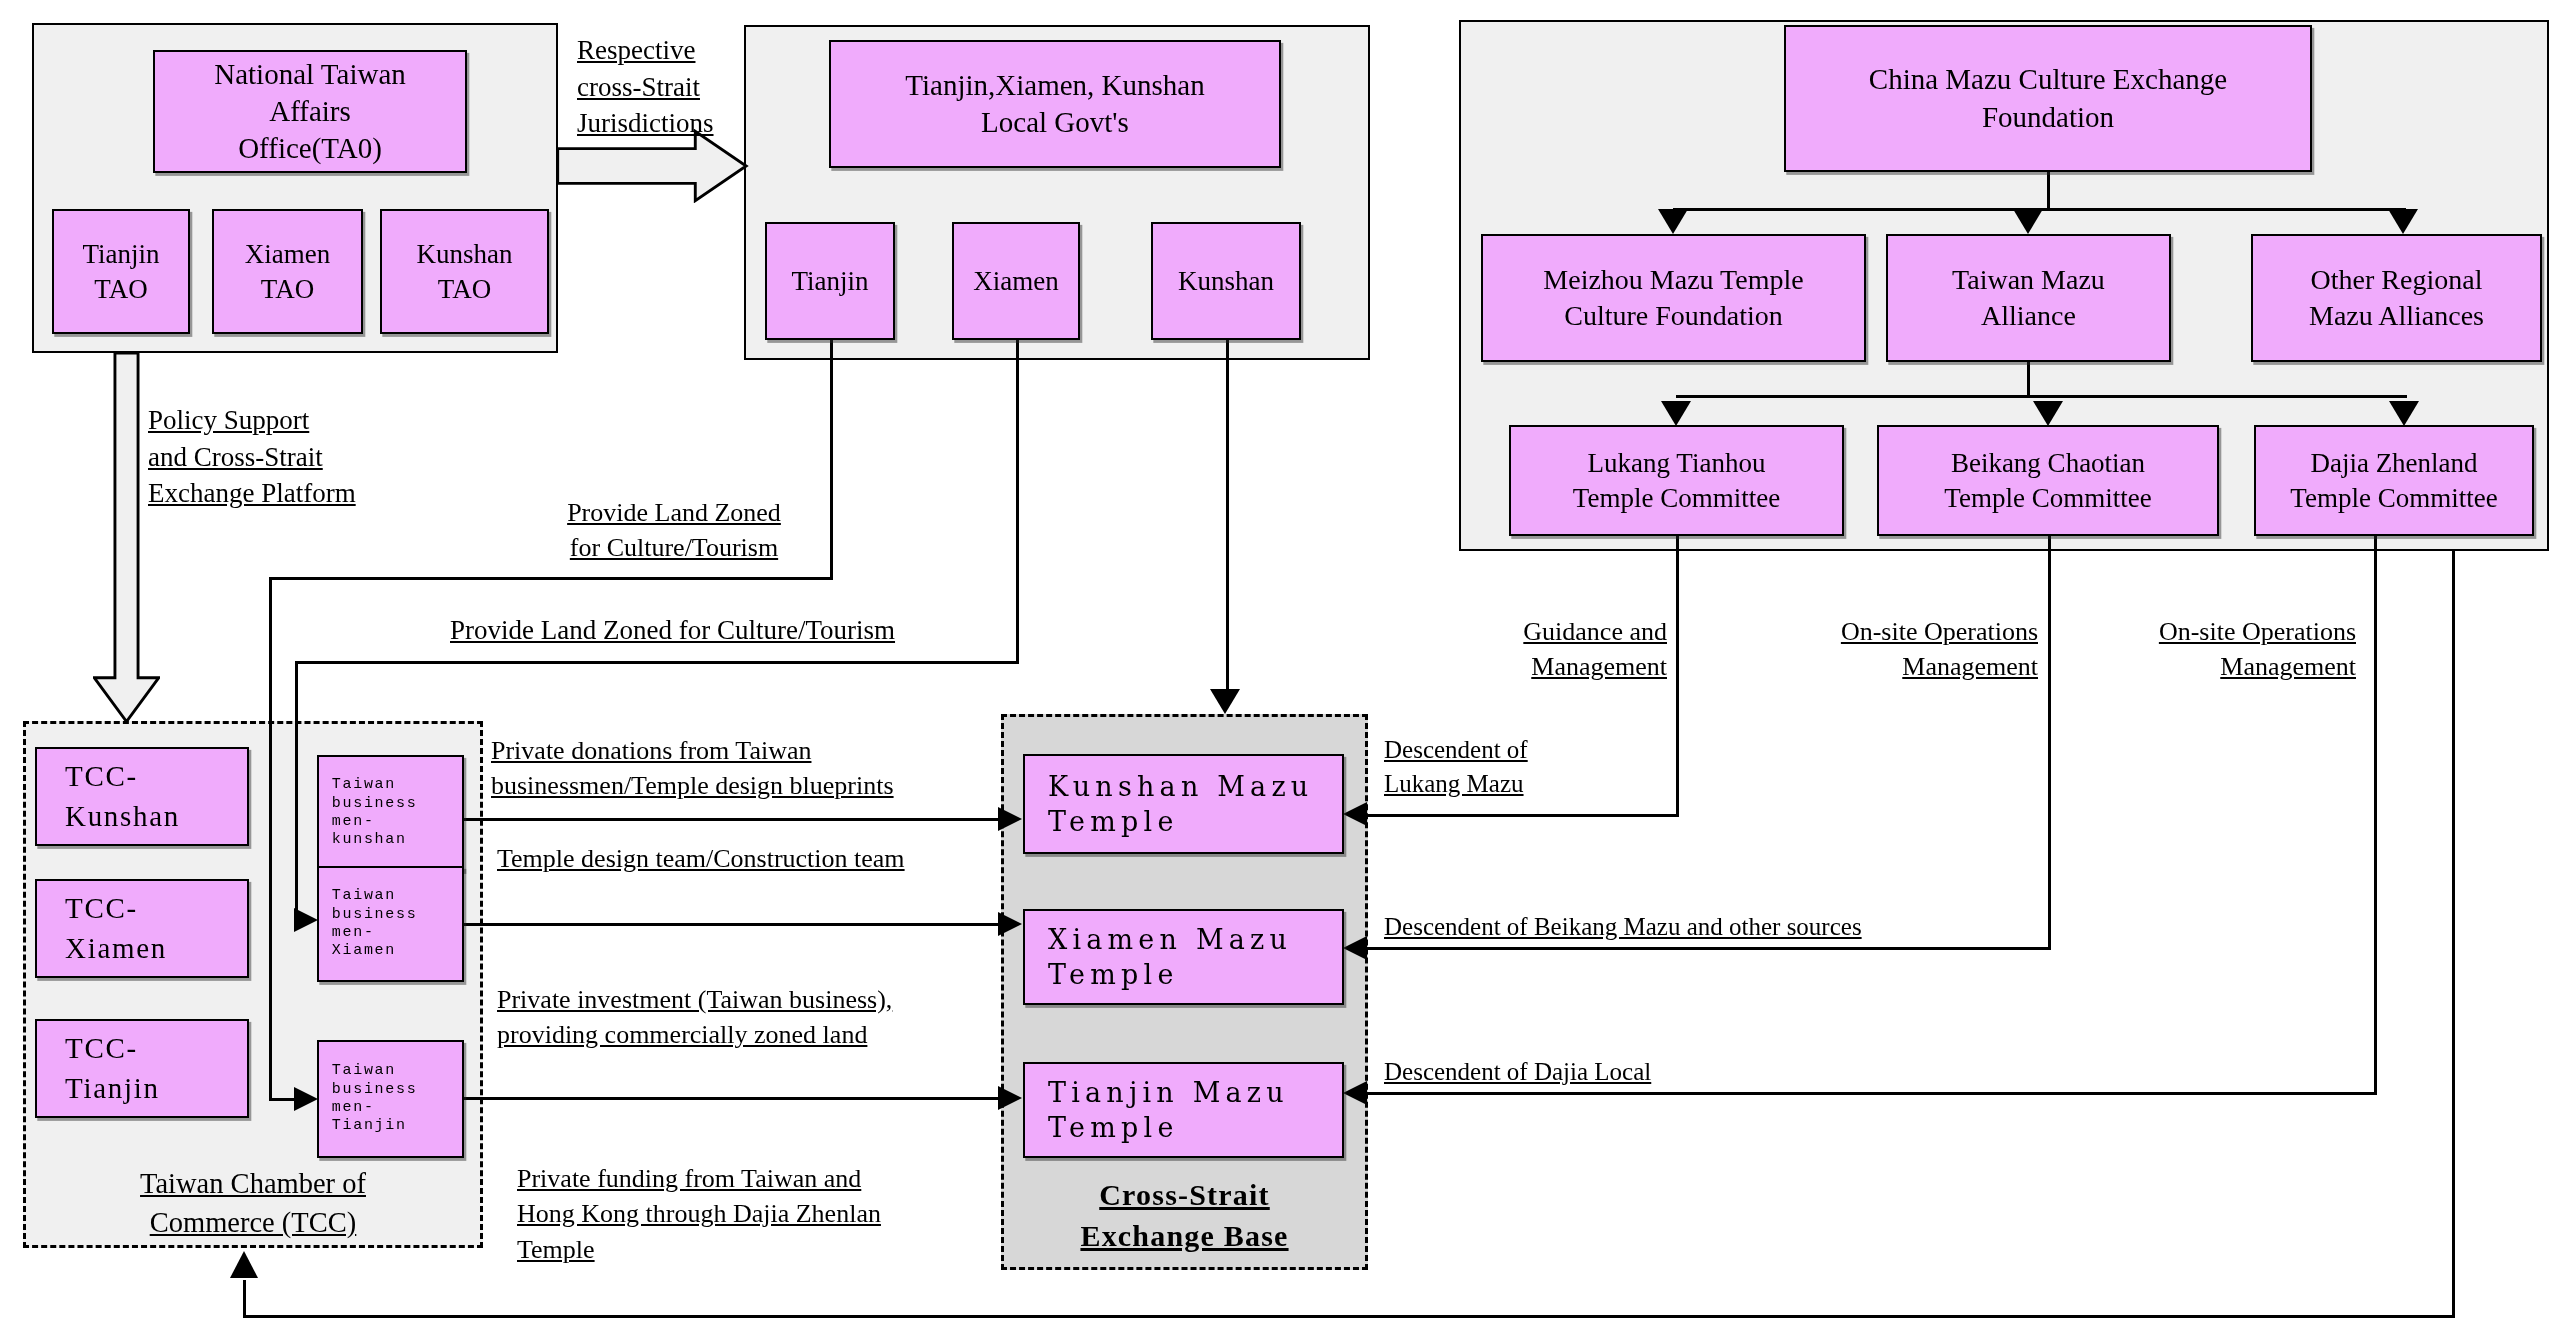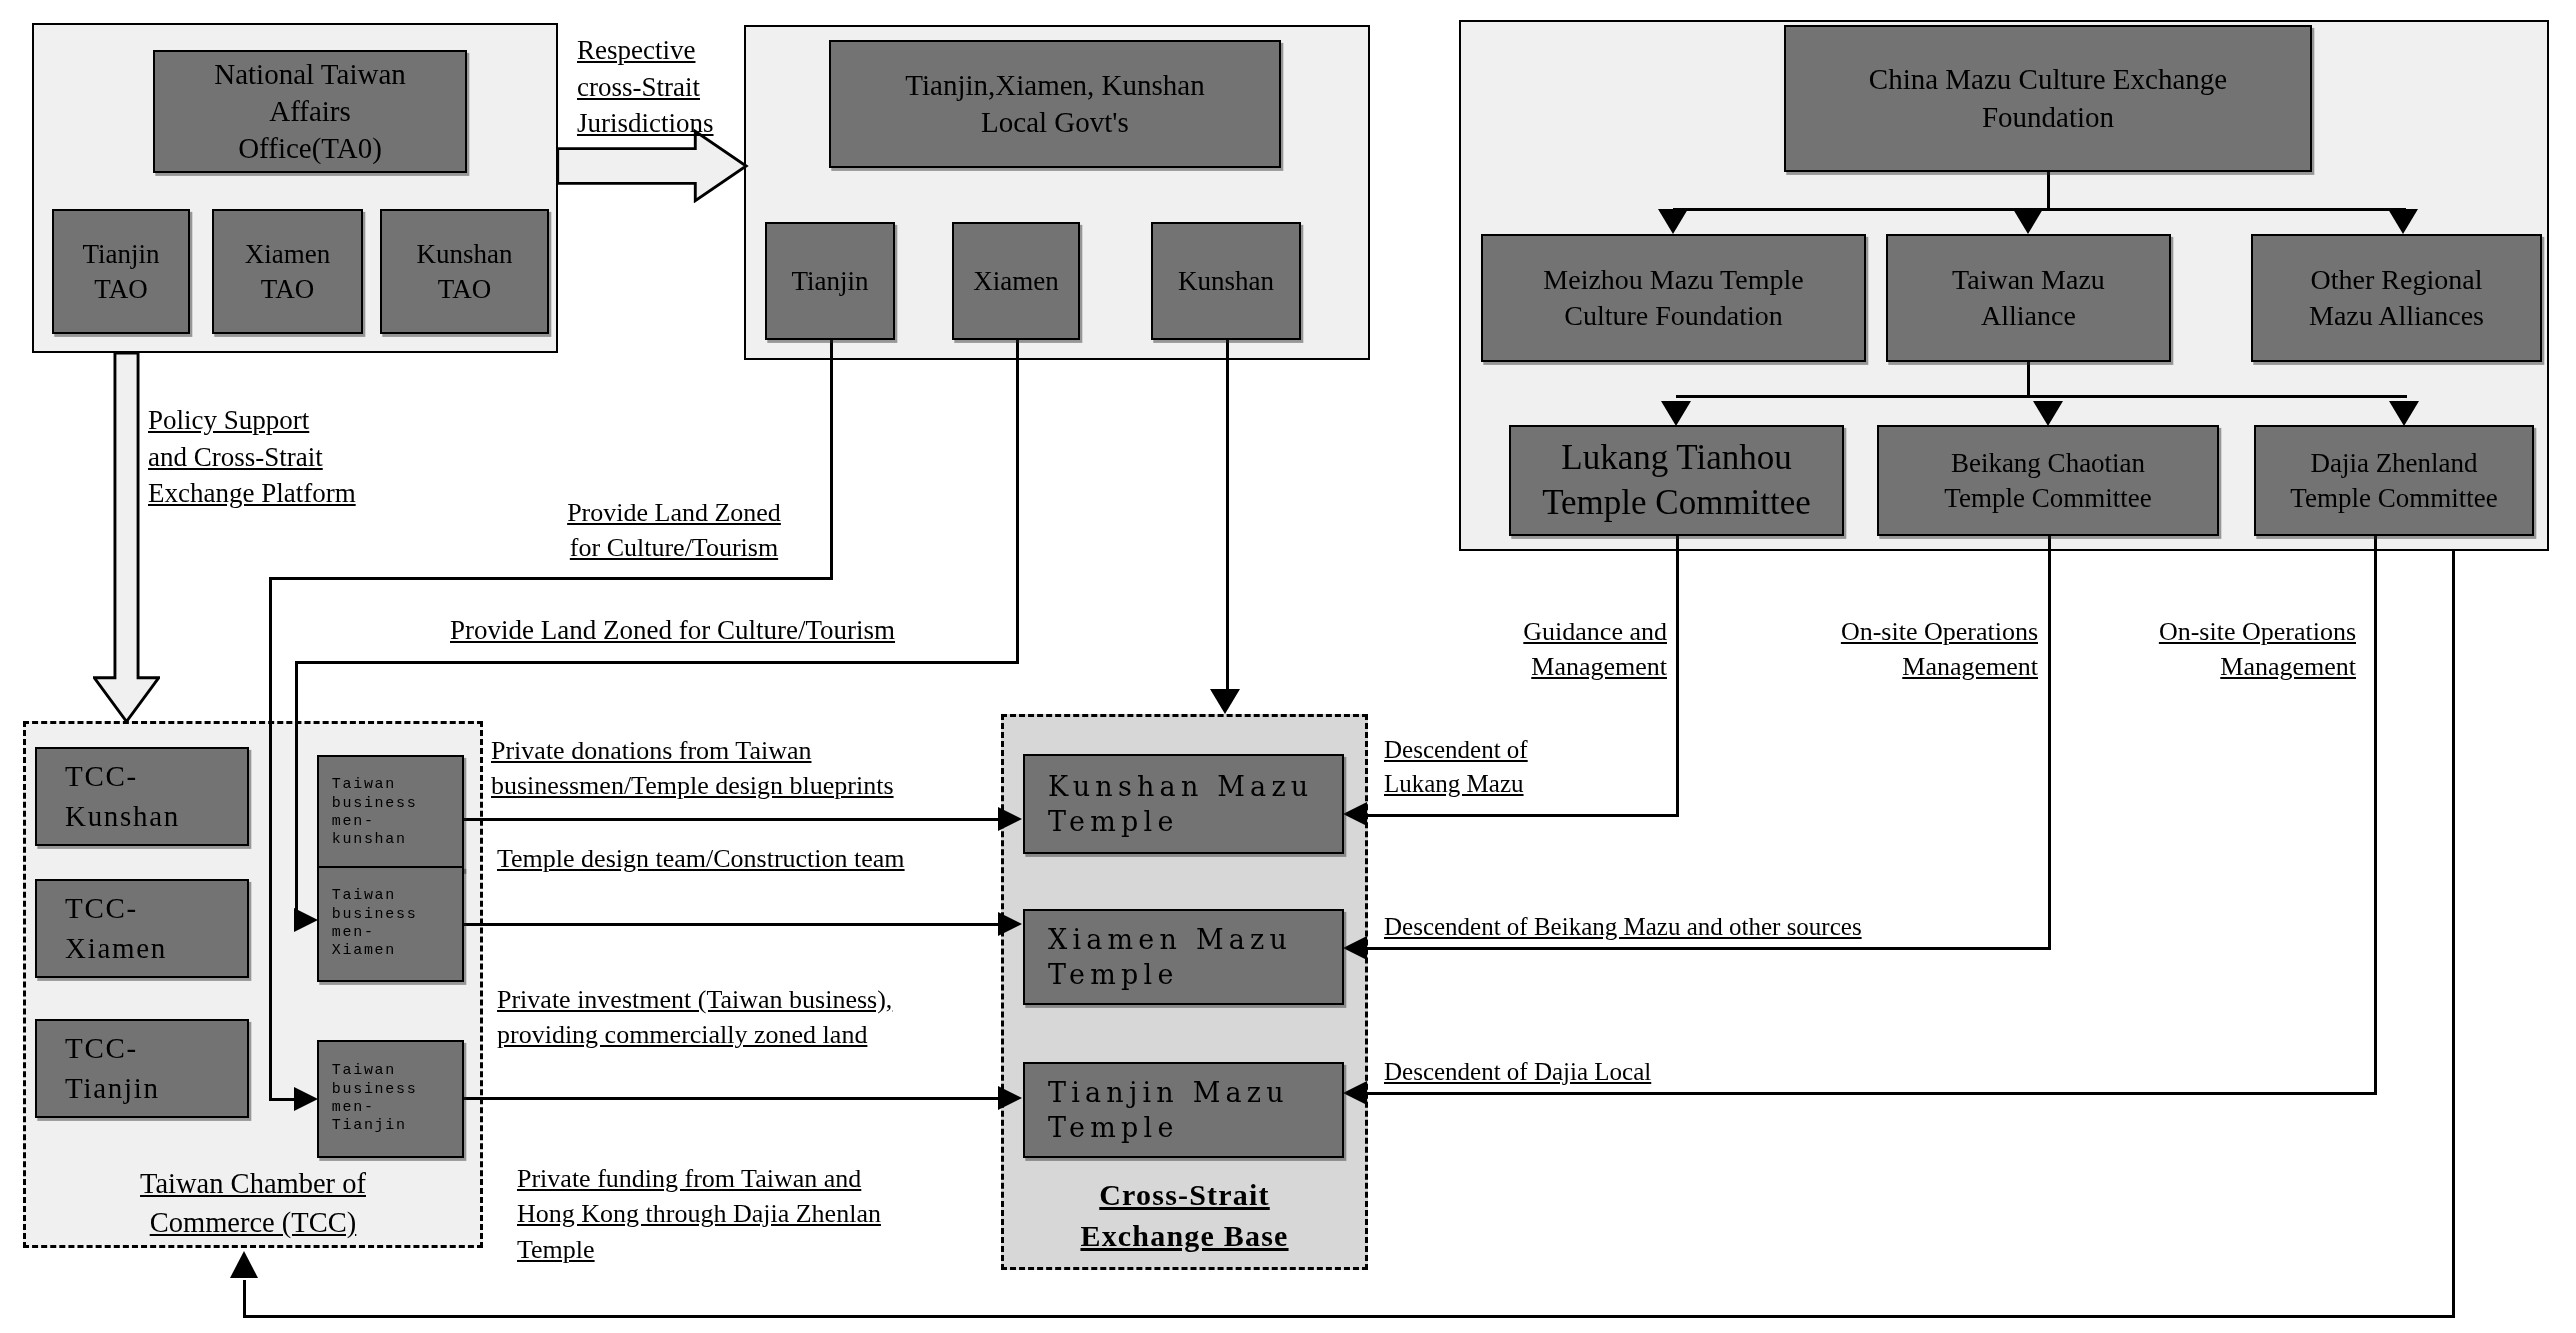--- a/index.html
+++ b/index.html
@@ -1,21 +1,21 @@
 <!DOCTYPE html>
 <html style="font-size:9.3px"><head>
 <meta charset="utf-8">
 <style>
   html,body{margin:0;padding:0;background:#ffffff;}
   .canvas{position:relative;width:2576px;height:1334px;background:#ffffff;overflow:hidden;
           font-family:"Liberation Serif",serif;color:#000;}
   .cont{position:absolute;background:#f0f0f0;border:2.9px solid #000;box-sizing:border-box;}
   .cont.dashed{border:3.5px dashed #000;}
   .cont.dark{background:#d7d7d7;}
-  .box{position:absolute;background:#737373;border:2.3px solid #000;box-sizing:border-box;
+  .box{position:absolute;background:#f0abfc;border:2.3px solid #000;box-sizing:border-box;
        display:flex;align-items:center;justify-content:center;text-align:center;
        font-size:28px;line-height:1.28;box-shadow:2.3px 2.9px 0 rgba(40,40,40,0.45);}
   .box.leftal{justify-content:flex-start;text-align:left;padding-left:28px;}
   .box.bm{font-family:Liberation Mono, monospace;font-size:15px;letter-spacing:1.7px;line-height:1.22;
           padding-left:12.8px;justify-content:flex-start;text-align:left;}
   .box.temple{font-family:"DejaVu Serif",serif;font-size:27px;letter-spacing:5.2px;line-height:1.3;
           padding-left:23px;justify-content:flex-start;text-align:left;}
   .box.tcc{font-size:29px;letter-spacing:1.7px;line-height:1.35;}
   .lbl{position:absolute;font-size:26px;line-height:1.36;white-space:pre-line;text-decoration:underline;}
   .lbl.center{text-align:center;}
@@ -115,21 +115,21 @@
   <div class="box" style="left:1151px;top:222px;width:150px;height:118px;font-size:27px" data-bind="local_govt_group.members.2">Kunshan</div>
 
   <div class="box" style="left:1481px;top:234px;width:385px;height:128px" data-bind="mazu_group.alliances.0">Meizhou Mazu Temple
 Culture Foundation</div>
   <div class="box" style="left:1784px;top:25px;width:528px;height:147px;font-size:29px" data-bind="mazu_group.title">China Mazu Culture Exchange
 Foundation</div>
   <div class="box" style="left:1886px;top:234px;width:285px;height:128px" data-bind="mazu_group.alliances.1">Taiwan Mazu
 Alliance</div>
   <div class="box" style="left:2251px;top:234px;width:291px;height:128px" data-bind="mazu_group.alliances.2">Other Regional
 Mazu Alliances</div>
-  <div class="box" style="left:1509px;top:425px;width:335px;height:111px;font-size:35px" data-bind="mazu_group.committees.0">Lukang Tianhou
+  <div class="box" style="left:1509px;top:425px;width:335px;height:111px;font-size:27px" data-bind="mazu_group.committees.0">Lukang Tianhou
 Temple Committee</div>
   <div class="box" style="left:1877px;top:425px;width:342px;height:111px;font-size:27px" data-bind="mazu_group.committees.1">Beikang Chaotian
 Temple Committee</div>
   <div class="box" style="left:2254px;top:425px;width:280px;height:111px;font-size:27px" data-bind="mazu_group.committees.2">Dajia Zhenland
 Temple Committee</div>
 
   <div class="box tcc leftal" style="left:35px;top:747px;width:214px;height:99px" data-bind="tcc_group.chambers.0">TCC-
 Kunshan</div>
   <div class="box tcc leftal" style="left:35px;top:879px;width:214px;height:99px" data-bind="tcc_group.chambers.1">TCC-
 Xiamen</div>

